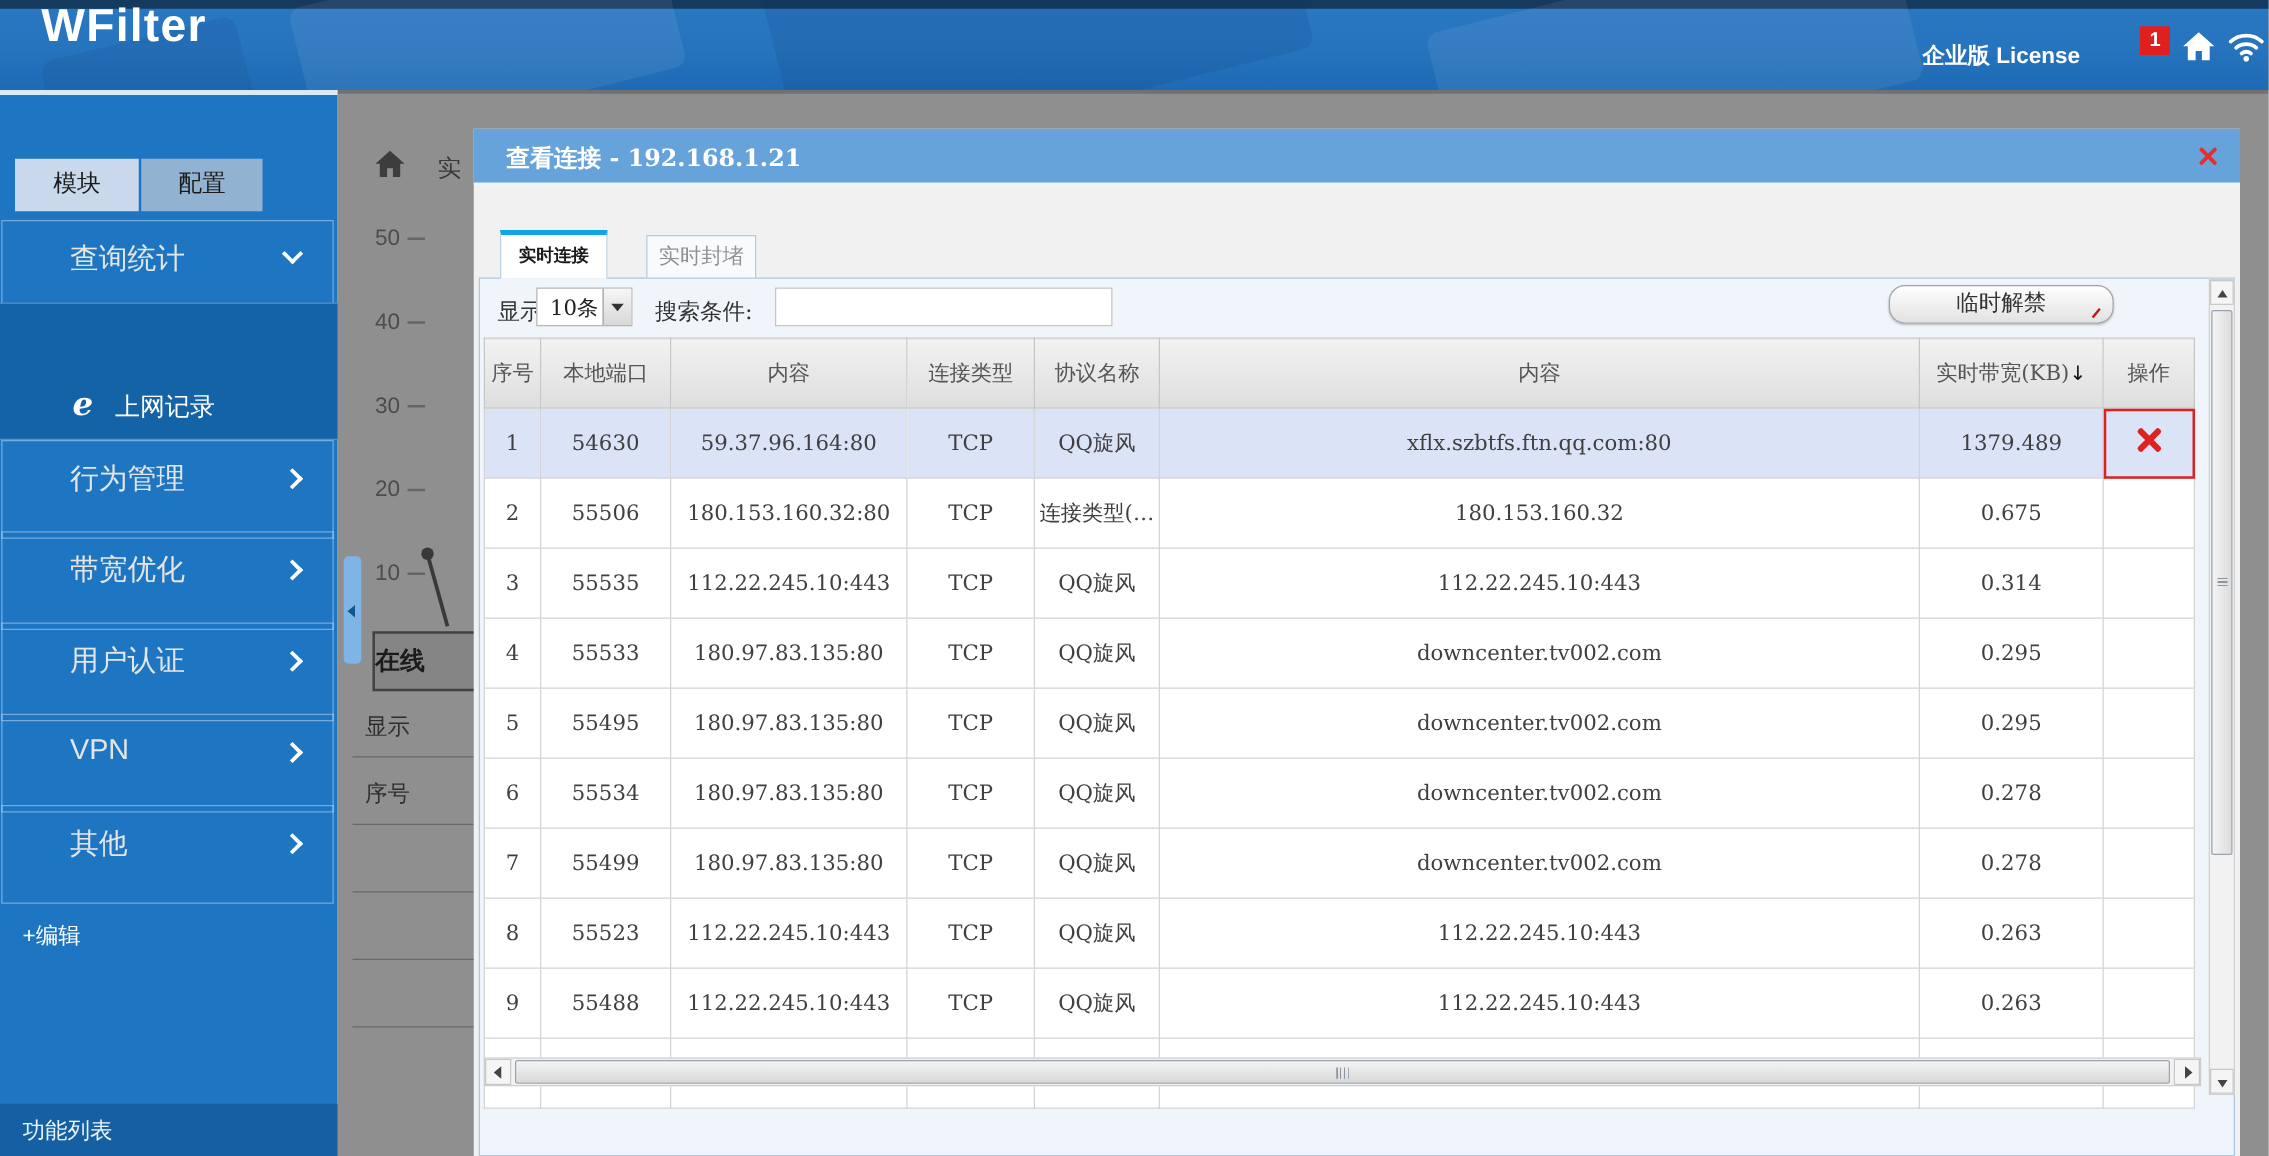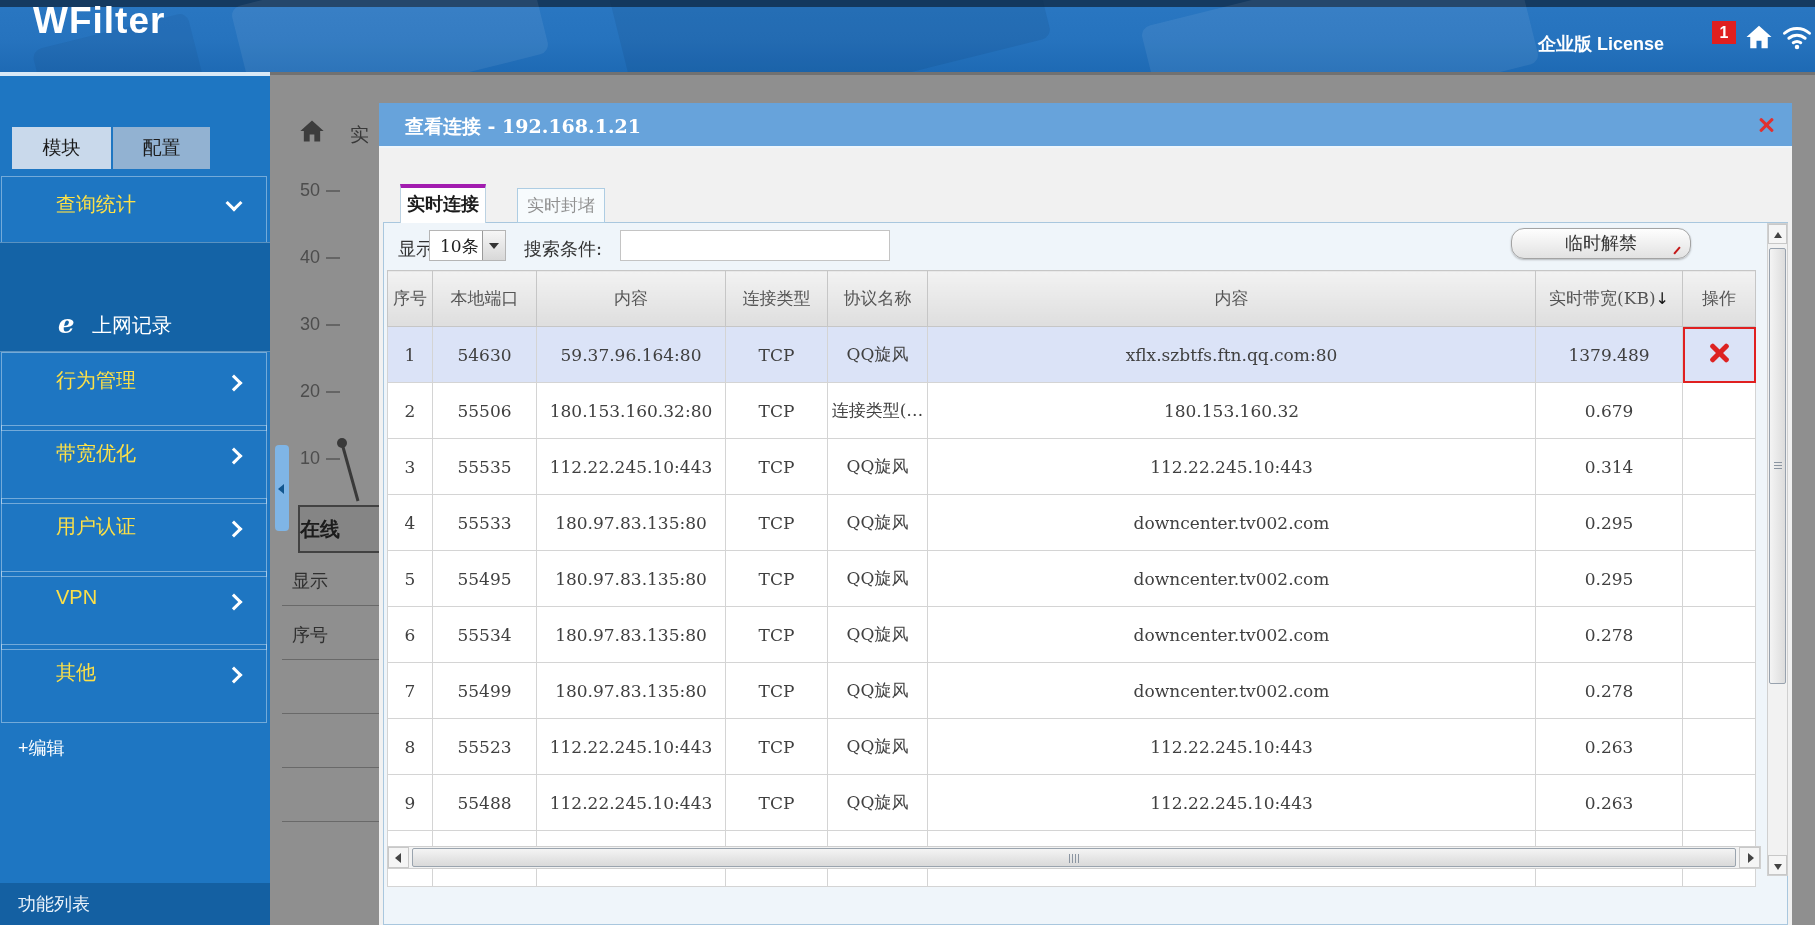--- a/index.html
+++ b/index.html
@@ -21,21 +21,21 @@
   .tb-ico{position:absolute;top:22px;width:30px;height:30px;}
   .home-ico{left:1744px;} .wifi-ico{left:1782px;}
   
   .sidebar{position:absolute;left:0;top:72px;width:270px;height:853px;z-index:30;
     background:#1e76c2;border-top:4px solid #d9e9f6;box-sizing:border-box;}
   .side-tab{position:absolute;top:51px;height:42px;line-height:42px;text-align:center;
     font-size:19px;color:#1b1b1b;cursor:pointer;}
   .t-mod{left:12px;width:99px;background:#c9d9eb;}
   .t-cfg{left:113px;width:97px;background:#92b2d2;}
   .menu-item{position:absolute;left:1px;width:266px;height:79px;box-sizing:border-box;
-    border:1px solid rgba(255,255,255,.38);color:#fde047;font-size:20px;cursor:pointer;}
+    border:1px solid rgba(255,255,255,.38);color:#e5e5e5;font-size:23px;cursor:pointer;}
   .menu-item .lbl{position:absolute;left:54px;top:14px;}
   .chev{position:absolute;right:26px;top:24px;width:9px;height:9px;
     border-right:3px solid #fff;border-bottom:3px solid #fff;transform:rotate(-45deg);}
   .chev.down{transform:rotate(45deg);top:20px;}
   .submenu{position:absolute;left:0;top:166px;width:270px;height:108px;background:#1463a6;
     border-top:1px solid rgba(255,255,255,.3);border-bottom:1px solid rgba(255,255,255,.3);}
   .sub-item{position:absolute;left:0;width:270px;height:54px;color:#fff;font-size:20px;cursor:pointer;}
   .sub-item .s-lbl{position:absolute;left:92px;top:15px;}
   .sub-ico{position:absolute;left:58px;top:15px;width:24px;height:24px;}
   .e-ico{font-family:"DejaVu Serif",serif;font-style:italic;font-weight:bold;font-size:26px;line-height:24px;color:#fff;}
@@ -63,21 +63,21 @@
   
   .modal{position:absolute;left:379px;top:103px;width:1413px;height:822px;background:#f1f1f1;z-index:50;
     font-family:"DejaVu Serif",serif;}
   .m-head{position:absolute;left:0;top:0;width:100%;height:45px;background:#67a3db;border-bottom:2px solid #eef6fc;box-sizing:border-box;}
   .m-title{position:absolute;left:26px;top:11px;color:#fff;font-size:19px;font-weight:bold;}
   .m-close{position:absolute;right:16px;top:12px;width:20px;height:20px;cursor:pointer;}
   .m-close i{position:absolute;left:9px;top:1px;width:3px;height:18px;background:#e03030;border-radius:1px;}
   .m-close i:first-child{transform:rotate(45deg);} .m-close i:last-child{transform:rotate(-45deg);}
   .m-tab{position:absolute;box-sizing:border-box;text-align:center;cursor:pointer;z-index:3;}
   .tab-act{left:21px;top:81px;width:86px;height:39px;background:#fff;border:1px solid #bcd2e2;border-bottom:none;
-    border-top:4px solid #a21caf;font-weight:bold;font-size:18px;color:#1b1b1b;line-height:33px;
+    border-top:4px solid #0ea5e9;font-weight:bold;font-size:14px;color:#1b1b1b;line-height:33px;
     font-family:"Liberation Sans",sans-serif;}
   .tab-ina{left:110px;top:85px;width:88px;height:35px;background:#f7fbfd;border:1px solid #aecde3;
     font-size:17px;color:#919191;line-height:33px;margin-left:28px;}
   .panel{position:absolute;left:4px;top:119px;width:1405px;height:703px;background:#eff5fa;
     border:1px solid #a9c7de;box-sizing:border-box;z-index:2;}
   .lab{position:absolute;font-size:18px;color:#333;}
   .show-lab{left:14px;top:14px;} .search-lab{left:140px;top:14px;}
   .pagesize{position:absolute;left:45px;top:7px;width:77px;height:31px;background:#fff;border:1px solid #b5b5b5;
     box-sizing:border-box;cursor:pointer;}
   .pagesize .val{position:absolute;left:10px;top:4px;font-size:17px;color:#222;}
@@ -276,21 +276,21 @@
                 <td>1379.489</td>
                 <td class="del"><span class="redx"><i></i><i></i></span></td>
               </tr>
               <tr>
                 <td>2</td>
                 <td>55506</td>
                 <td>180.153.160.32:80</td>
                 <td>TCP</td>
                 <td>连接类型(…</td>
                 <td>180.153.160.32</td>
-                <td>0.679</td>
+                <td>0.675</td>
                 <td></td>
               </tr>
               <tr>
                 <td>3</td>
                 <td>55535</td>
                 <td>112.22.245.10:443</td>
                 <td>TCP</td>
                 <td>QQ旋风</td>
                 <td>112.22.245.10:443</td>
                 <td>0.314</td>

